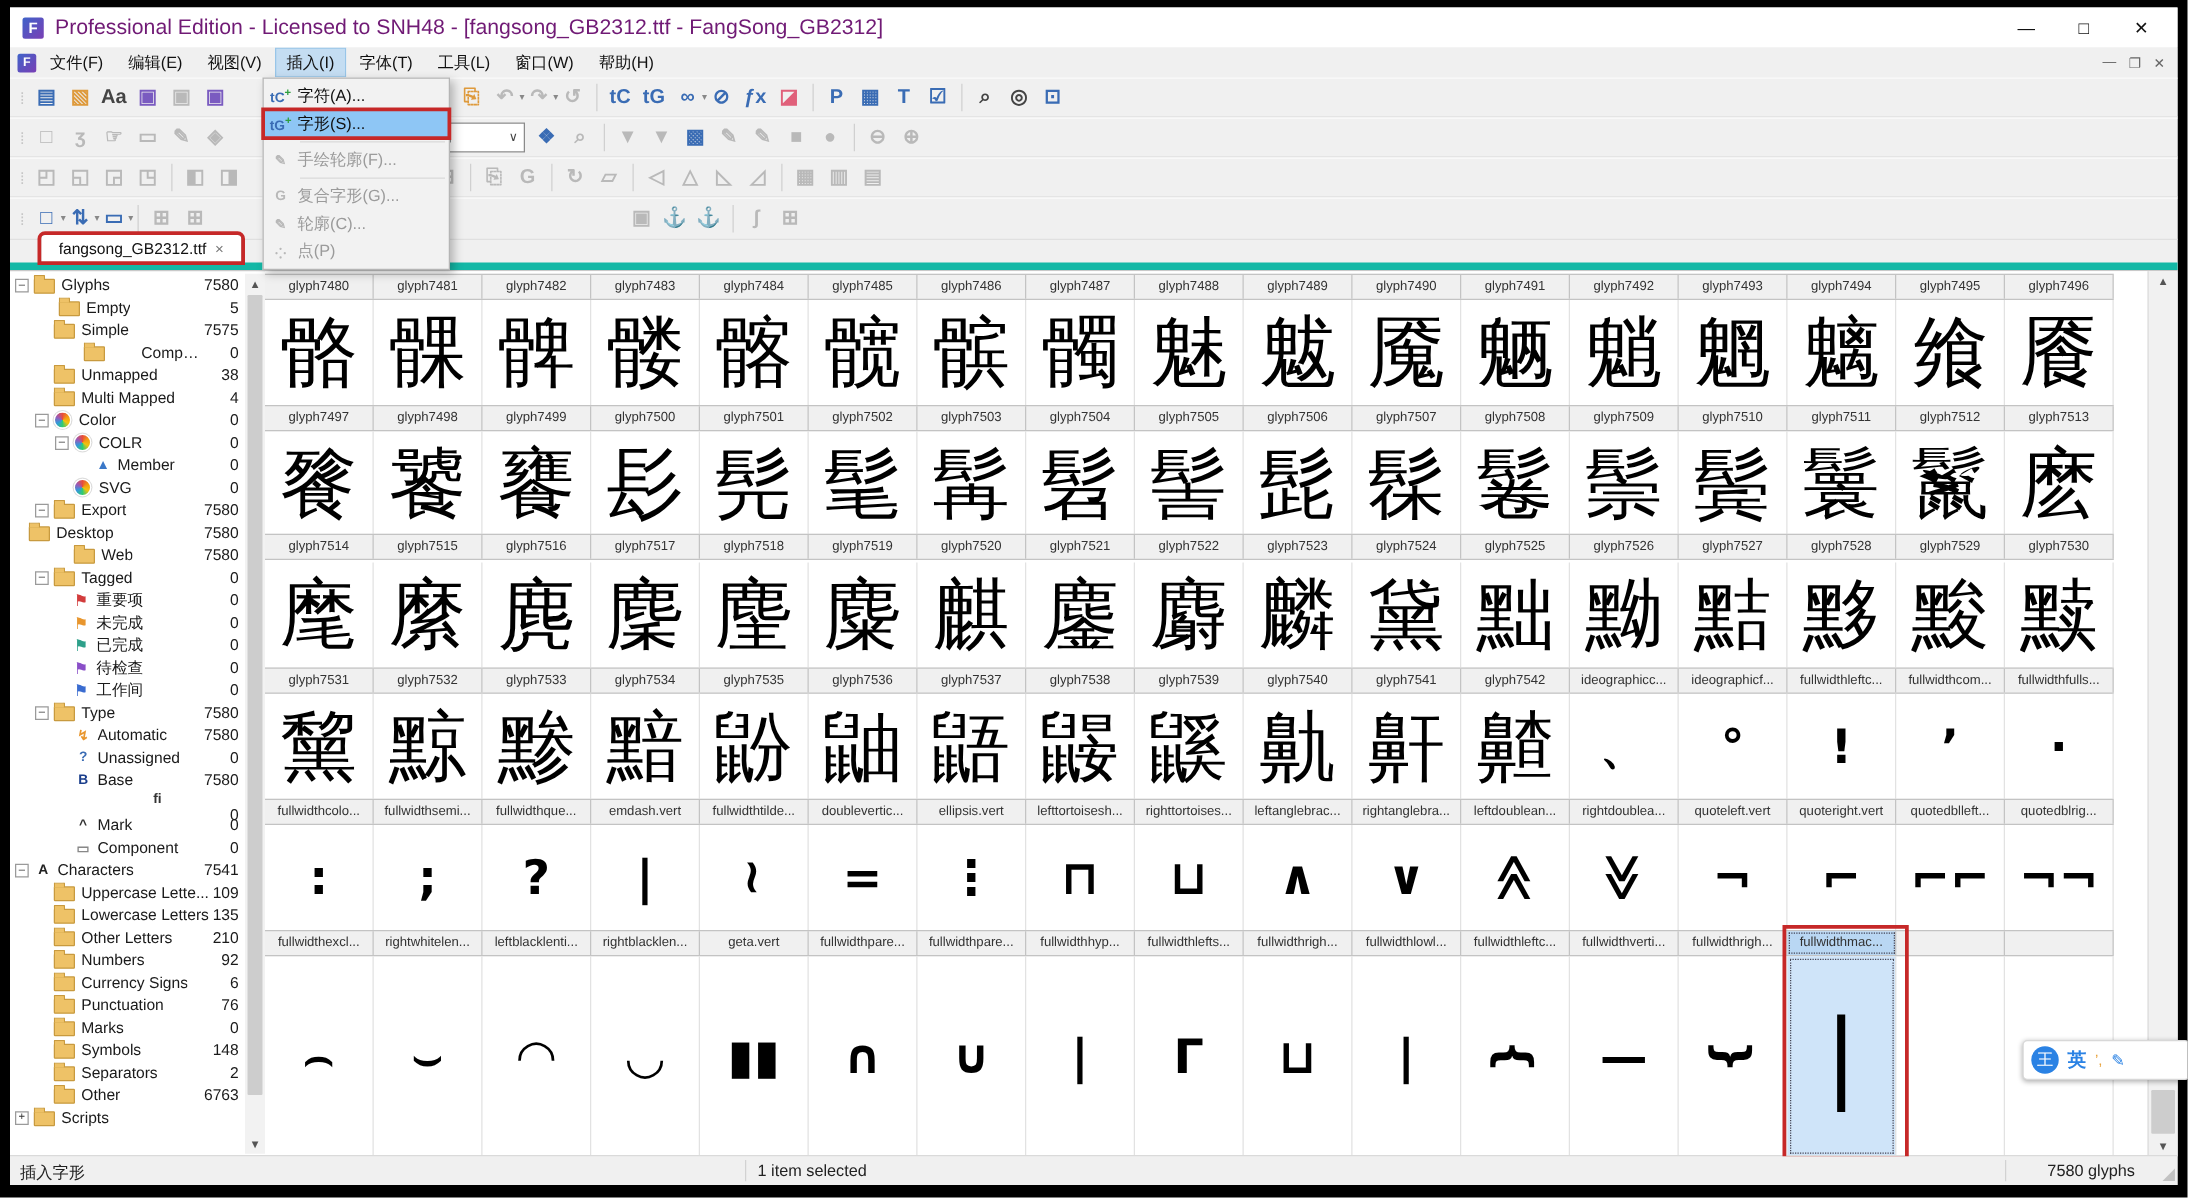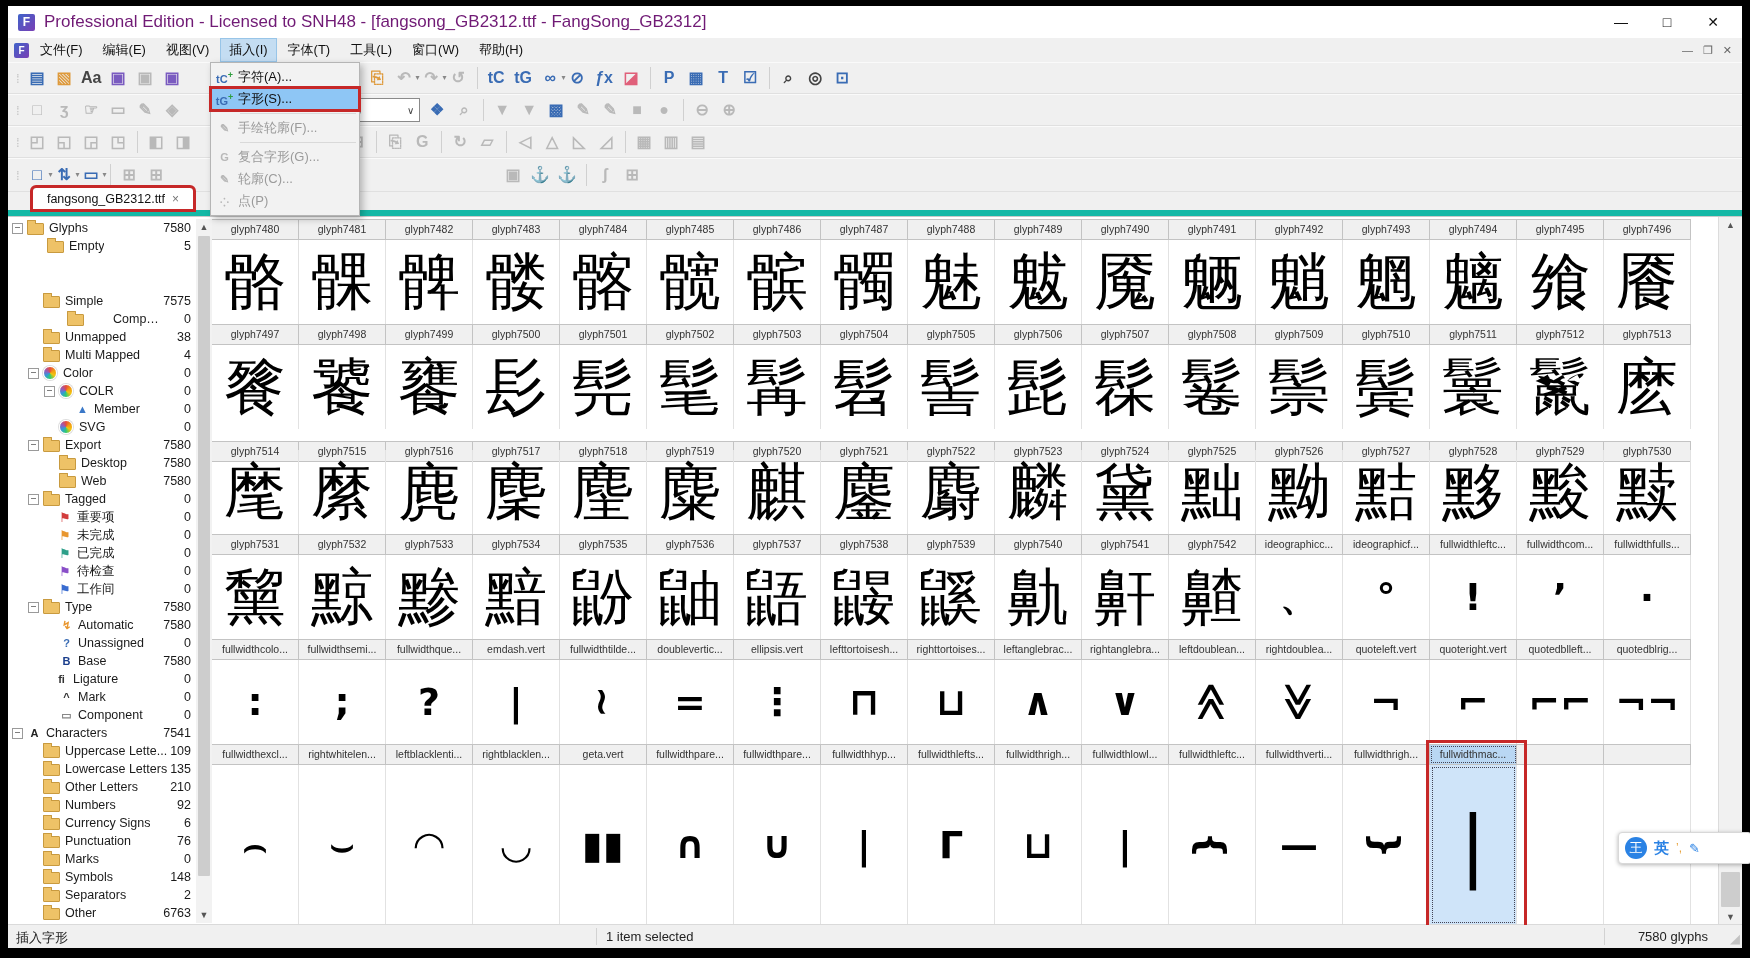--- a/index.html
+++ b/index.html
@@ -246,21 +246,21 @@
           <span class="fold"></span>
           <span class="tlabel">Glyphs</span>
           <span class="tcount">7580</span>
         </div>
         <div class="trow" style="padding-left: 24px;">
           <span style="width: 15px; flex: 0 0 auto;"></span>
           <span class="fold"></span>
           <span class="tlabel">Empty</span>
           <span class="tcount">5</span>
         </div>
-        <div class="trow" style="padding-left: 20px; margin-top: 37px;">
+        <div class="trow" style="padding-left: 20px;">
           <span style="width: 15px; flex: 0 0 auto;"></span>
           <span class="fold"></span>
           <span class="tlabel">Simple</span>
           <span class="tcount">7575</span>
         </div>
         <div class="trow" style="padding-left: 20px; gap: 24px;">
           <span style="width: 15px; flex: 0 0 auto;"></span>
           <span class="fold"></span>
           <span class="tlabel">Composite</span>
           <span class="tcount">0</span>
@@ -300,21 +300,21 @@
           <span class="wheel"></span>
           <span class="tlabel">SVG</span>
           <span class="tcount">0</span>
         </div>
         <div class="trow" style="padding-left: 20px;">
           <span class="exp">–</span>
           <span class="fold"></span>
           <span class="tlabel">Export</span>
           <span class="tcount">7580</span>
         </div>
-        <div class="trow" style="padding-left: 36px;">
+        <div class="trow" style="">
           <span style="width: 15px; flex: 0 0 auto;"></span>
           <span class="fold"></span>
           <span class="tlabel">Desktop</span>
           <span class="tcount">7580</span>
         </div>
         <div class="trow" style="padding-left: 36px;">
           <span style="width: 15px; flex: 0 0 auto;"></span>
           <span class="fold"></span>
           <span class="tlabel">Web</span>
           <span class="tcount">7580</span>
@@ -372,21 +372,21 @@
           <span class="ticn" style="color: rgb(58, 108, 180);">?</span>
           <span class="tlabel">Unassigned</span>
           <span class="tcount">0</span>
         </div>
         <div class="trow" style="padding-left: 36px;">
           <span style="width: 15px; flex: 0 0 auto;"></span>
           <span class="ticn" style="color: rgb(26, 62, 140);">B</span>
           <span class="tlabel">Base</span>
           <span class="tcount">7580</span>
         </div>
-        <div class="trow" style="padding-left: 31px;">
+        <div class="trow" style="padding-left: 52px; flex-direction: column;">
           <span style="width: 15px; flex: 0 0 auto;"></span>
           <span class="ticn" style="color: rgb(51, 51, 51);">fi</span>
           <span class="tlabel">Ligature</span>
           <span class="tcount">0</span>
         </div>
         <div class="trow" style="padding-left: 36px;">
           <span style="width: 15px; flex: 0 0 auto;"></span>
           <span class="ticn" style="color: rgb(51, 51, 51);">^</span>
           <span class="tlabel">Mark</span>
           <span class="tcount">0</span>
@@ -613,21 +613,21 @@
           <div class="gcell">
             <span>鬟</span>
           </div>
           <div class="gcell">
             <span>鬣</span>
           </div>
           <div class="gcell">
             <span>麽</span>
           </div>
         </div>
-        <div class="lblrow" style="top: 224px;">
+        <div class="lblrow" style="top: 210px;">
           <div class="lbl">glyph7514</div>
           <div class="lbl">glyph7515</div>
           <div class="lbl">glyph7516</div>
           <div class="lbl">glyph7517</div>
           <div class="lbl">glyph7518</div>
           <div class="lbl">glyph7519</div>
           <div class="lbl">glyph7520</div>
           <div class="lbl">glyph7521</div>
           <div class="lbl">glyph7522</div>
           <div class="lbl">glyph7523</div>

